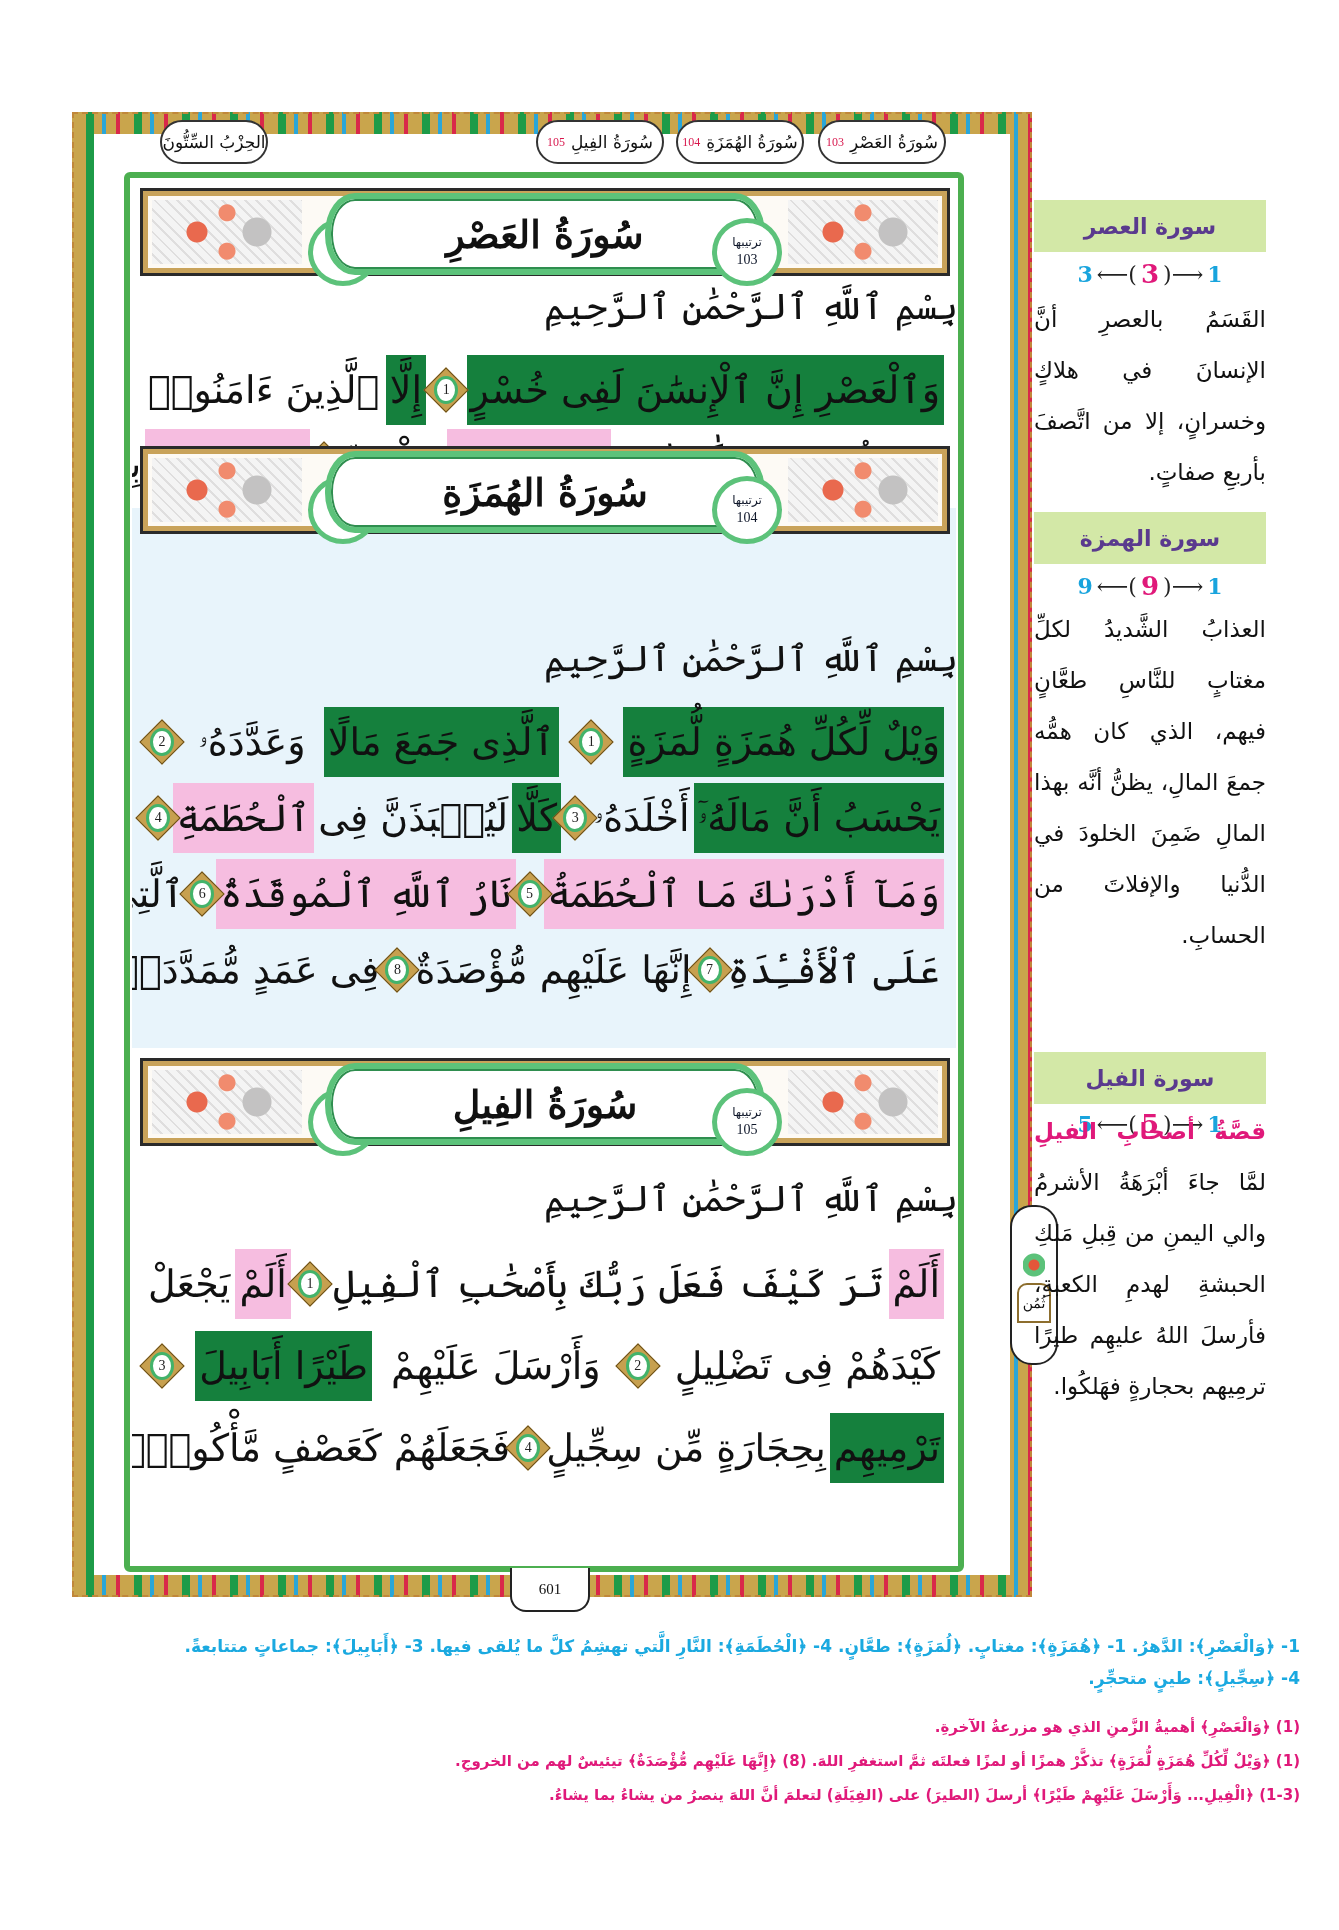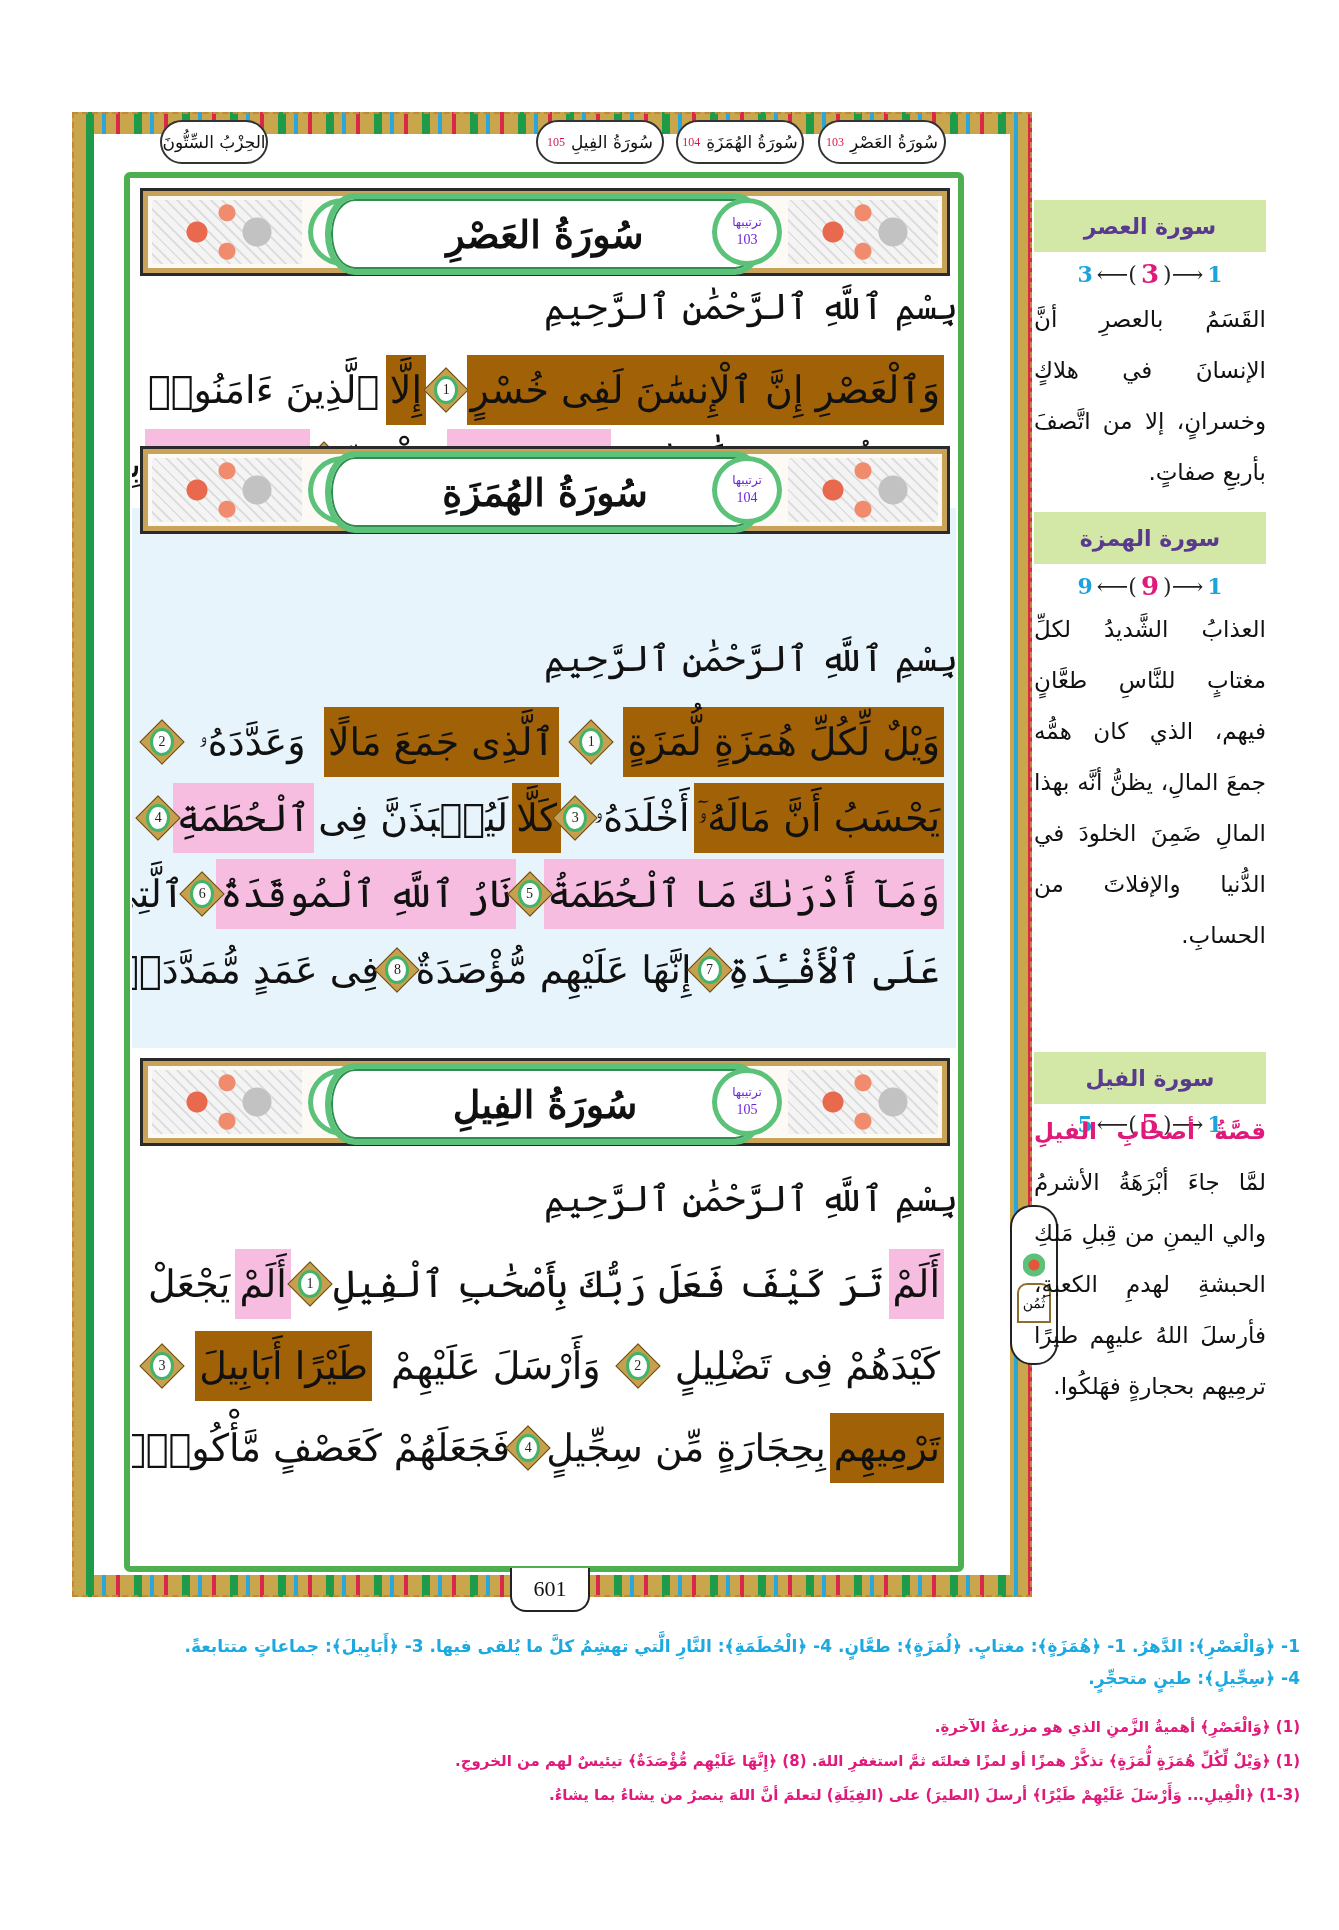--- a/index.html
+++ b/index.html
@@ -60,41 +60,41 @@
   .cartouche {
     position: absolute; left: 50%; top: -3px; transform: translateX(-50%);
     width: 440px; height: 82px; background: #fff; border: 6px solid #5cc27a;
     border-radius: 30px / 40px; display: flex; align-items: center; justify-content: center;
     box-shadow: inset 0 0 0 2px #2f8e4f;
   }
   .cartouche .title {
     font-family: "DejaVu Serif", serif; font-size: 38px; font-weight: bold; color: #111; direction: rtl;
   }
   .medallion {
-    position: absolute; top: 2px; width: 70px; height: 68px; border: 5px solid #5cc27a; border-radius: 50%;
+    position: absolute; top: 22px; width: 70px; height: 68px; border: 5px solid #5cc27a; border-radius: 50%;
     background: #fff; display: flex; flex-direction: column; align-items: center; justify-content: center;
-    font-family: "DejaVu Serif", serif; font-size: 12px; line-height: 1.35; color: #6d28d9;
+    font-family: "DejaVu Serif", serif; font-size: 12px; line-height: 1.35; color: #0f172a;
   }
   .medallion .n { font-family: "Liberation Serif", serif; font-size: 14px; }
   .med-right { right: 160px; }
   .med-left { left: 160px; }
 
   
   .section-bg { position: absolute; left: 0; right: 0; }
   .basmala {
     position: absolute; left: 0; right: 0; 
     font-family: "DejaVu Serif", serif; font-size: 36px; color: #111;
   }
   .verse-line {
     position: absolute; left: 14px; right: 14px; height: 72px;
     display: flex; flex-direction: row; align-items: center; justify-content: space-between;
     font-family: "DejaVu Serif", serif; font-size: 38px; color: #111; white-space: nowrap; direction: rtl;
   }
   .seg { padding: 4px 4px; line-height: 62px; }
-  .hl-y { background: #a16207; }
+  .hl-y { background: #15803d; }
   .hl-p { background: #f6bde0; }
   .ayah {
     display: inline-flex; align-items: center; justify-content: center;
     width: 32px; height: 40px; position: relative; margin: 0 2px;
   }
   .ayah::before {
     content: ""; position: absolute; width: 30px; height: 30px; transform: rotate(45deg);
     background: #c7a04f; border: 1px solid #6b4e16;
   }
   .ayah span {
@@ -108,21 +108,21 @@
     background: #fff; display: flex; flex-direction: column; align-items: center; justify-content: center; gap: 6px;
   }
   .thumn .crown { width: 22px; height: 30px; background: radial-gradient(circle at 50% 60%, #e4563a 0 5px, #5cc27a 6px 11px, transparent 12px); }
   .thumn .box { width: 34px; height: 40px; border: 2px solid #8d6e2e; border-radius: 10px 10px 0 0; display: flex; align-items: center; justify-content: center;
     font-family: "DejaVu Serif", serif; font-size: 14px; }
 
   
   .page-num {
     position: absolute; left: 510px; top: 1568px; width: 80px; height: 44px; border: 2px solid #222; border-radius: 0 0 16px 16px;
     border-top: none; background: #fff; display: flex; align-items: center; justify-content: center;
-    font-family: "Liberation Serif", serif; font-size: 22px;
+    font-family: "Liberation Serif", serif; font-size: 15px;
   }
 
   
   .sidebar { position: absolute; left: 1034px; top: 200px; width: 232px; direction: rtl; }
   .sb-title {
     position: absolute; left: 0; width: 232px; height: 52px; background: #d3e8a7;
     display: flex; align-items: center; justify-content: center;
     font-family: "DejaVu Sans", sans-serif; font-weight: bold; font-size: 22px; color: #5a3a8e;
   }
   .sb-range {

